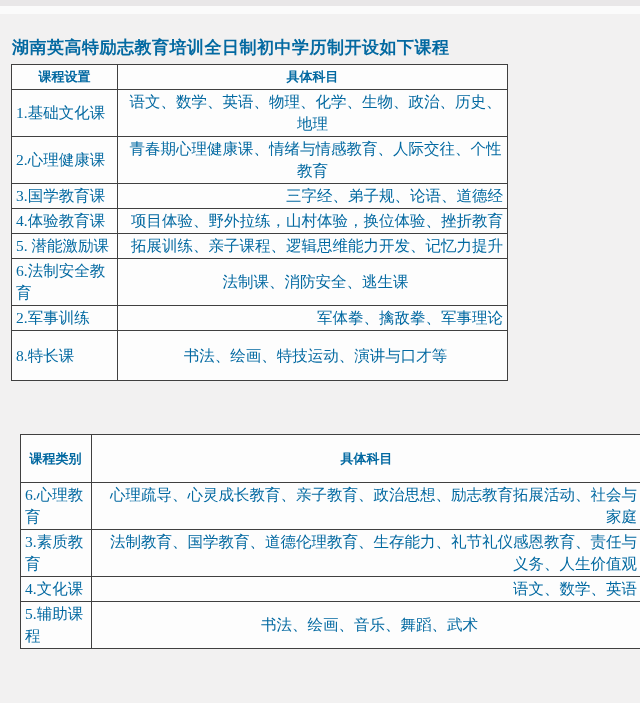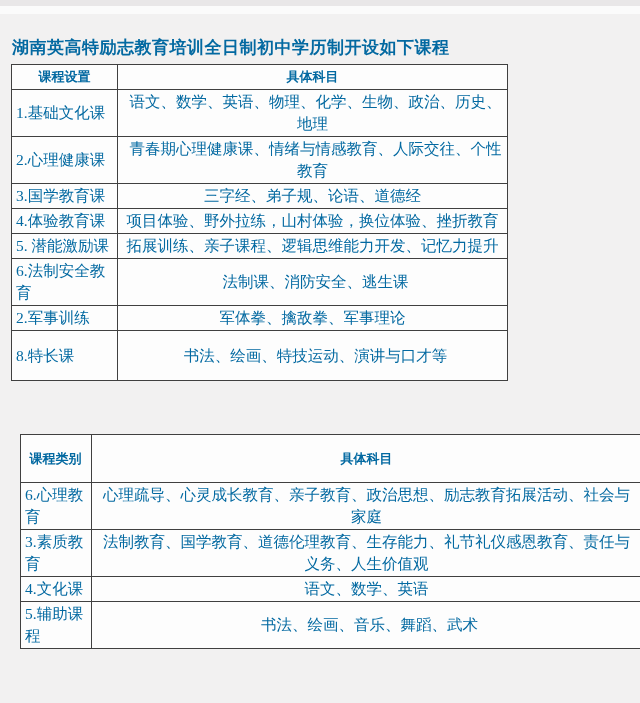--- a/index.html
+++ b/index.html
@@ -45,21 +45,21 @@
     vertical-align: middle;
     padding: 1px 4px 1px 4px;
     overflow: hidden;
     word-break: break-all;
   }
   table.course-table th {
     font-weight: bold;
     font-size: 13px;
   }
   td.cat-cell { text-align: left; }
-  td.subj-cell { text-align: center; }
+  td.subj-cell { text-align: right; }
   td.indent, th.left-head { text-align: center; }
   td.subj-cell.indent { text-indent: 6px; }
 
   #table1 { left: 11px; top: 58px; width: 497px; }
   #table1 col.c1 { width: 106px; }
 
   #table2 { left: 20px; top: 428px; width: 623px; }
   #table2 col.c1 { width: 71px; }
   #table2 td, #table2 th { padding-right: 5px; }
 </style>

